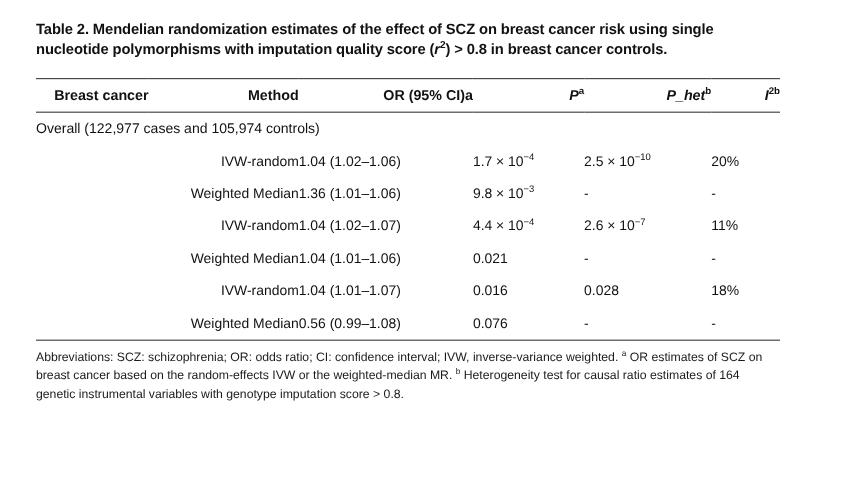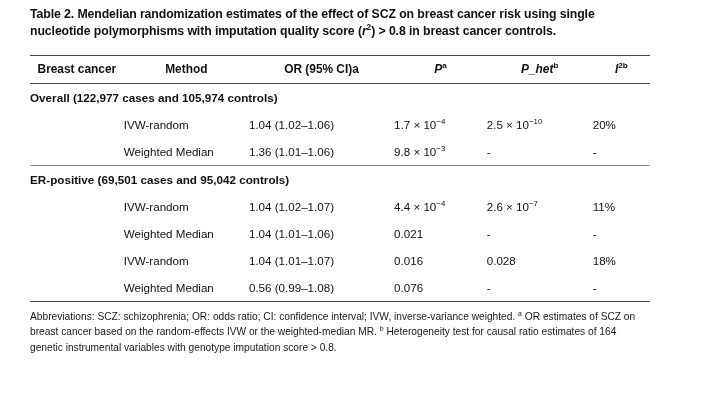--- a/index.html
+++ b/index.html
@@ -12,21 +12,21 @@
     height: 410px;
     font-family: "Liberation Serif", serif;
     color: #1a1a1a;
     overflow: hidden;
   }
   .page {
     position: relative;
     width: 680px;
     height: 410px;
     box-sizing: border-box;
-    padding: 6px 30px 0 30px;
+    padding: 16px 30px 0 30px;
   }
   .caption {
     font-family: "Liberation Sans", sans-serif;
     font-weight: bold;
     font-size: 12.3px;
     line-height: 1.42;
     color: #111111;
     letter-spacing: -0.1px;
     margin-bottom: 14px;
   }
@@ -40,52 +40,52 @@
     line-height: 0;
   }
   table.mr {
     width: 100%;
     border-collapse: collapse;
     font-family: "Liberation Sans", sans-serif;
     font-size: 11.6px;
     color: #111111;
   }
   table.mr thead th {
-    text-align: center;
+    text-align: right;
     font-weight: bold;
     font-size: 11.9px;
     padding: 6px 0 7px 0;
     border-top: 1.4px solid #4a4a4a;
     border-bottom: 1.4px solid #4a4a4a;
     white-space: nowrap;
   }
   table.mr tbody td {
     padding: 7px 0 7px 0;
     vertical-align: top;
     white-space: nowrap;
   }
   tr.group-row td {
     border-top: 1px solid #8c8c8c;
     font-size: 11.7px;
-    font-weight: bold;
   }
   tr.first-group td {
     border-top: none;
   }
   tr.group-row td.group-label {
     padding-left: 0;
   }
   .col-a { width: 95px; }
   .col-b { width: 128px; }
   .col-c { width: 150px; }
   .col-d { width: 96px; }
   .col-e { width: 110px; }
   .col-f { width: 60px; }
   td.indent {
     padding-left: 30px;
+    text-align: right;
   }
   .rule-bottom {
     border-top: 1.4px solid #4a4a4a;
     margin-top: 0;
   }
   .footnote {
     font-family: "Liberation Sans", sans-serif;
     font-size: 10.2px;
     line-height: 1.5;
     color: #1a1a1a;
@@ -135,23 +135,20 @@
       </tr>
       <tr>
         <td></td>
         <td class="indent">Weighted Median</td>
         <td>1.36 (1.01–1.06)</td>
         <td><span>9.8 × 10</span><sup>−3</sup></td>
         <td><span>-</span><sup></sup></td>
         <td>-</td>
       </tr>
 
-      <tr class="group-row">
-        <td class="group-label" colspan="6">ER-positive (69,501 cases and 95,042 controls)</td>
-      </tr>
       <tr>
         <td></td>
         <td class="indent">IVW-random</td>
         <td>1.04 (1.02–1.07)</td>
         <td><span>4.4 × 10</span><sup>−4</sup></td>
         <td><span>2.6 × 10</span><sup>−7</sup></td>
         <td>11%</td>
       </tr>
       <tr>
         <td></td>

